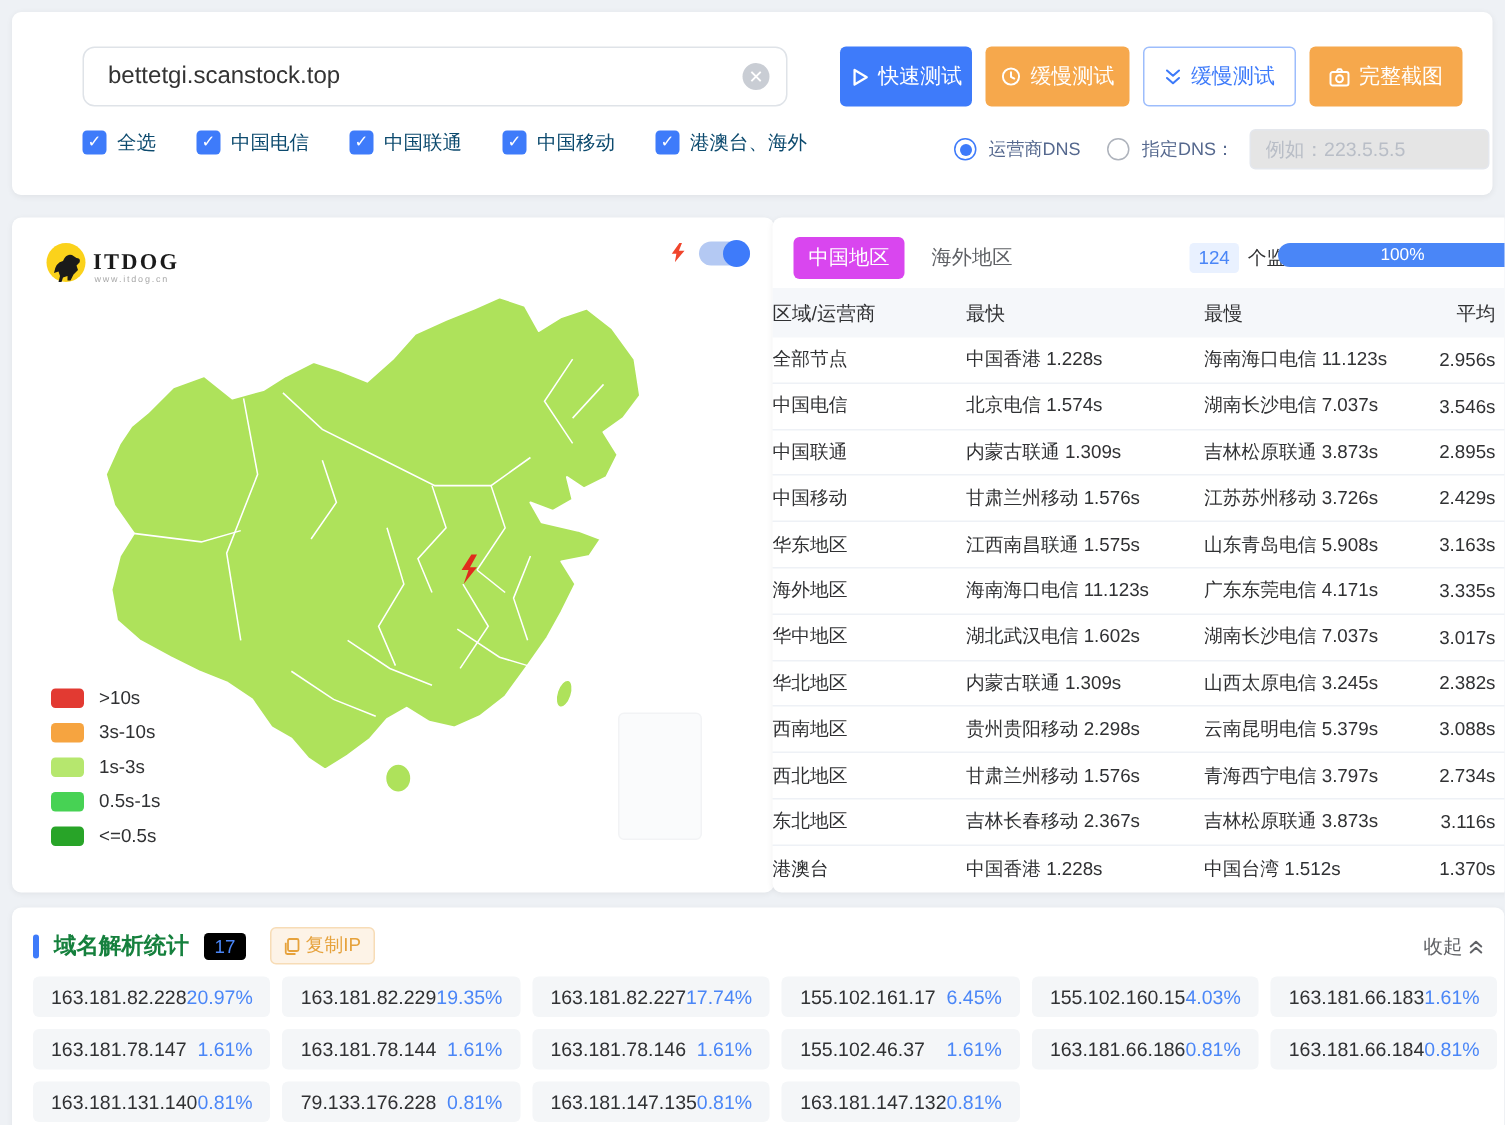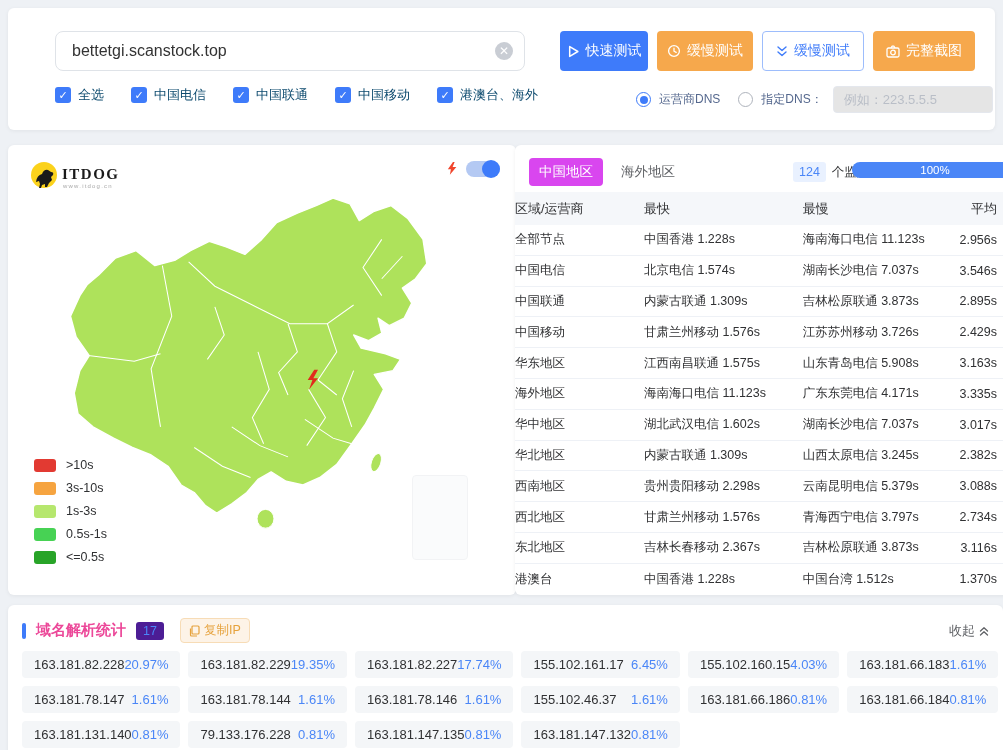--- a/index.html
+++ b/index.html
@@ -80,22 +80,22 @@
   .t-head, .t-row { display:grid; grid-template-columns:26% 32% 30% 12%; align-items:center; }
   .t-head { background:#f5f7fa; height:33px; font-size:13px; color:#303133; }
   .t-row { height:30.8px; border-bottom:1px solid #eef1f6; font-size:12.5px; color:#303133; }
   .t-head > div, .t-row > div { text-align:left; white-space:nowrap; overflow:hidden; }
   .t-head > div:last-child, .t-row > div:last-child { text-align:right; padding-right:14px; }
 
   
   #dnsPanel { left:8px; top:605px; width:995px; height:152px; }
   .dns-head { position:absolute; left:14px; top:13px; display:flex; align-items:center; gap:10px; }
   .head-bar { width:4px; height:16px; background:#3e7bfa; border-radius:2px; }
-  .dns-title { font-size:15px; font-weight:bold; color:#ec4899; }
-  .dns-badge { background:#4c1d95; color:#4a86f7; font-size:12.5px; padding:2px 7px; border-radius:3px; }
+  .dns-title { font-size:15px; font-weight:bold; color:#15803d; }
+  .dns-badge { background:#000000; color:#4a86f7; font-size:12.5px; padding:2px 7px; border-radius:3px; }
   .copy-chip { display:flex; align-items:center; gap:4px; background:#fdf3e7; border:1px solid #f7dcb6;
     color:#e6a23c; font-size:12.5px; padding:3px 8px; border-radius:4px; cursor:pointer; margin-left:6px; }
   .collapse { position:absolute; right:14px; top:17px; display:flex; align-items:center; gap:4px;
     font-size:13px; color:#606266; cursor:pointer; }
   .ip-grid { position:absolute; left:14px; top:46px; width:967px; display:grid;
     grid-template-columns:repeat(6,1fr); gap:8px; }
   .ip-chip { height:27px; background:#f4f6f8; border-radius:4px; padding:0 12px;
     display:flex; align-items:center; justify-content:space-between; cursor:pointer; }
   .ip-val { font-size:13px; color:#303133; }
   .ip-pct { font-size:13px; color:#4a86f7; }

